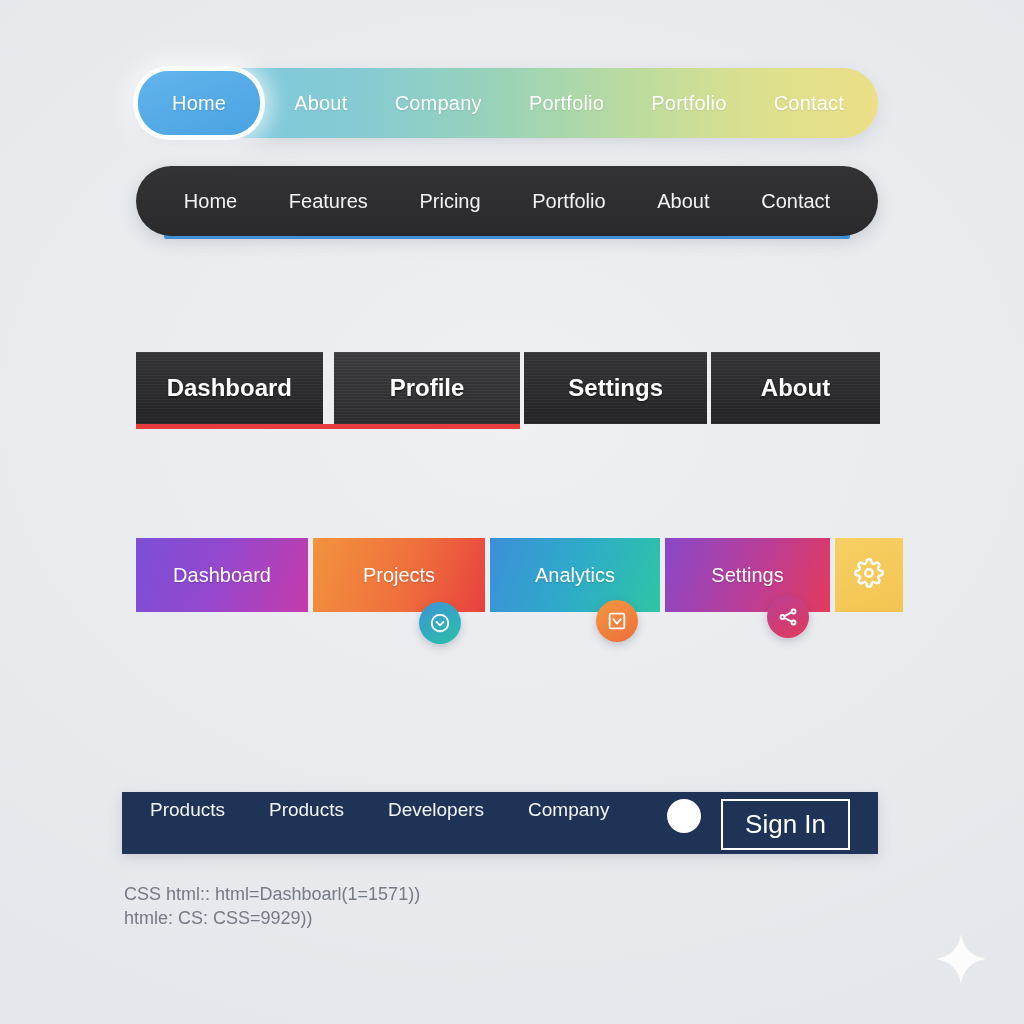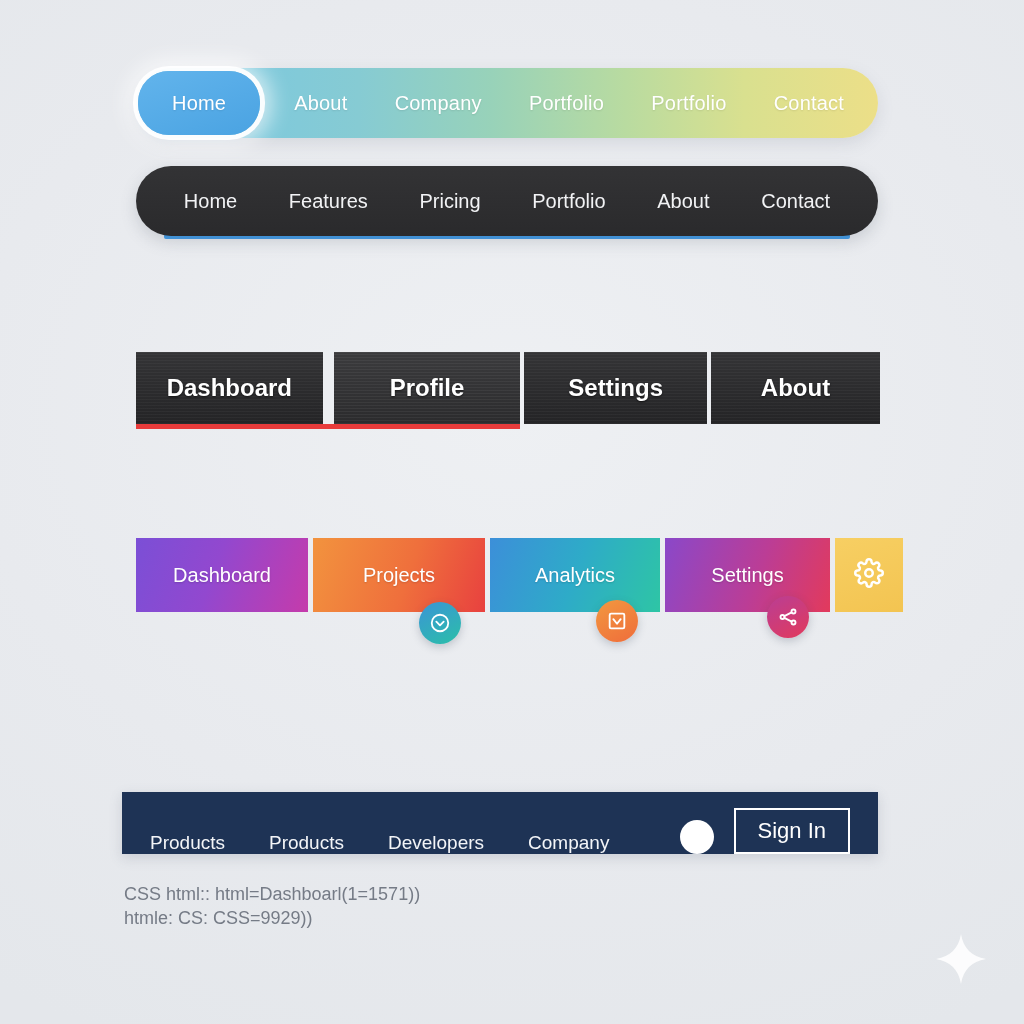--- a/index.html
+++ b/index.html
@@ -188,22 +188,22 @@
   #badge-settings  { left: 631px; top: 58px; background: linear-gradient(150deg, #b93e95 0%, #e23a5c 100%); }
   .badge svg { display: block; }
 
   
   #nav-navy {
     position: absolute;
     left: 122px; top: 792px;
     width: 756px; height: 62px;
     background: #1e3355;
     display: flex;
-    align-items: flex-end;
-    padding: 0 28px;
+    align-items: flex-start;
+    padding: 7px 28px;
     box-shadow: 0 4px 12px rgba(90,100,120,0.20);
   }
   #nav-navy .n-item {
     color: #f3f5f8;
     font-size: 19px;
     white-space: nowrap;
     cursor: pointer;
     margin-right: 44px;
   }
   #nav-navy .n-spacer { flex: 1 1 auto; }
@@ -211,21 +211,21 @@
     width: 34px; height: 34px;
     border-radius: 50%;
     background: #ffffff;
     margin-right: 20px;
     cursor: pointer;
     flex: 0 0 auto;
   }
   #nav-signin {
     border: 2px solid #ffffff;
     color: #ffffff;
-    font-size: 22px;
+    font-size: 26px;
     padding: 8px 22px;
     background: transparent;
     cursor: pointer;
     font-family: "Liberation Sans", sans-serif;
     white-space: nowrap;
   }
 
   
   #caption {
     position: absolute;

